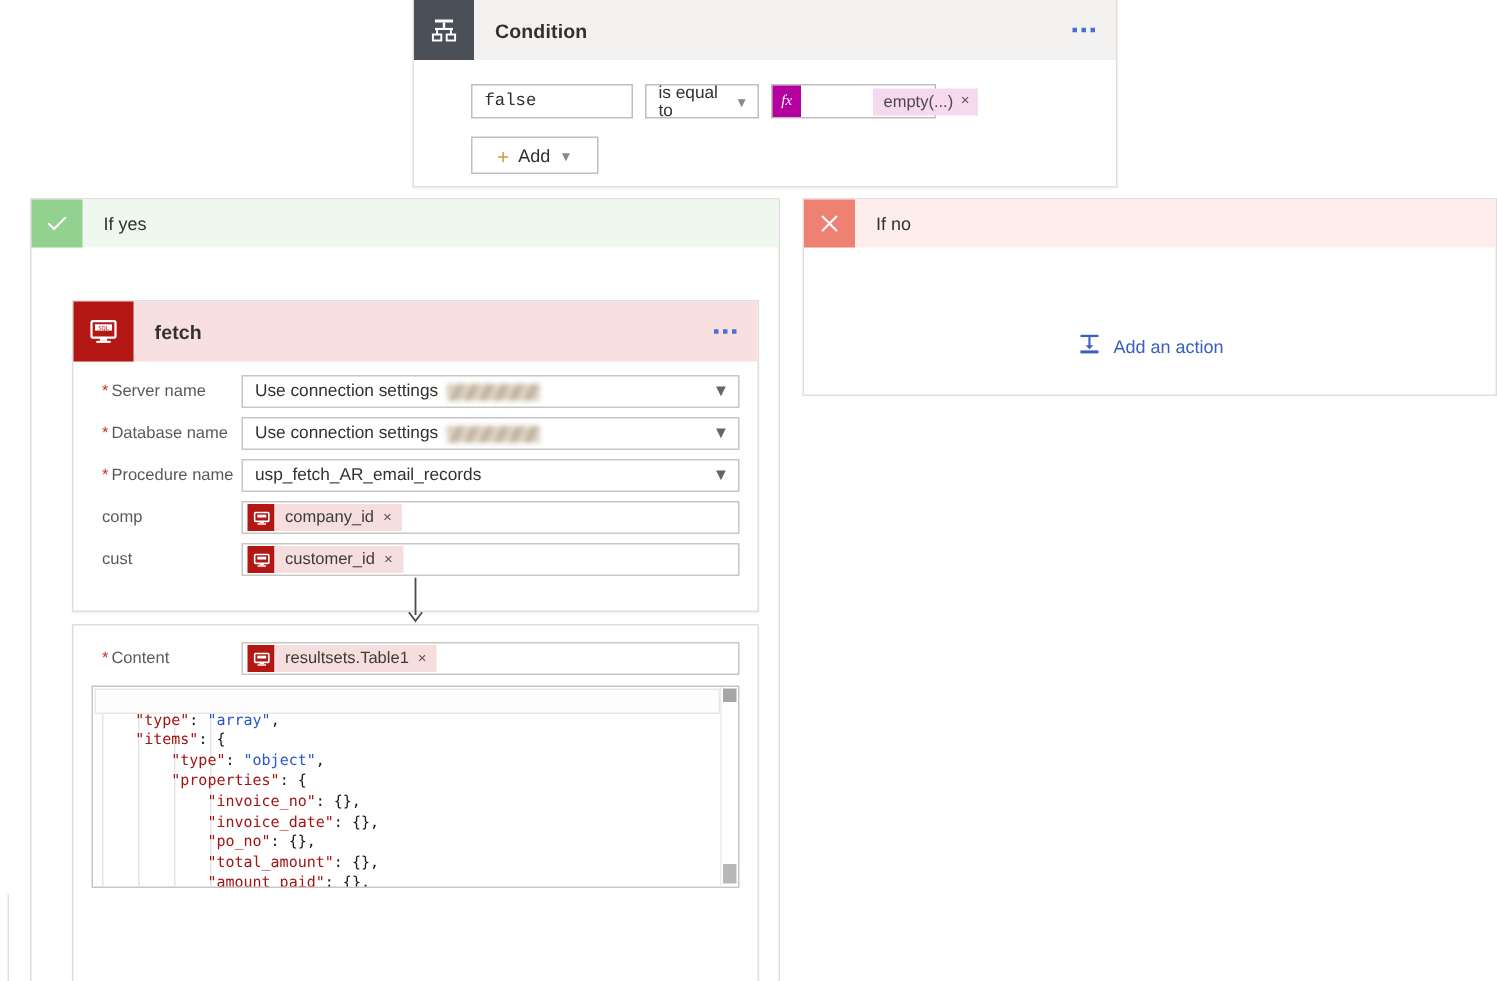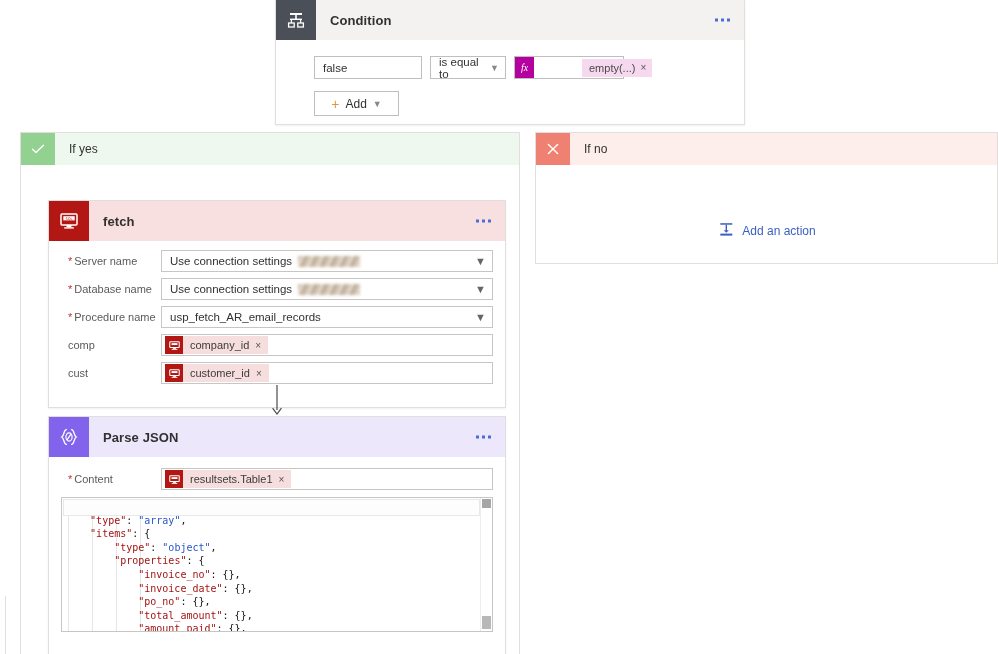--- a/index.html
+++ b/index.html
@@ -93,20 +93,21 @@
     width: 108px;
     height: 23px;
     border: 1px solid #bfbfbf;
     background: #fff;
     display: flex;
     align-items: center;
     padding: 0 8px;
     box-sizing: border-box;
     font-size: 11.5px;
     color: #323130;
+    font-family: Liberation Mono, monospace;
   }
   .cond-select {
     width: 76px;
     height: 23px;
     border: 1px solid #bfbfbf;
     background: #fff;
     display: flex;
     align-items: center;
     justify-content: space-between;
     padding: 0 6px 0 8px;
@@ -579,36 +580,20 @@
   </div>
 
   <div class="arrow">
     <svg width="14" height="31" viewBox="0 0 14 31">
       <path d="M7 0 L7 25" stroke="#4a4a4a" stroke-width="1.2" fill="none"></path>
       <path d="M2.6 23.2 L7 29 L11.4 23.2" stroke="#4a4a4a" stroke-width="1.2" fill="none"></path>
     </svg>
   </div>
 
   <div class="card" id="parse-card">
-    <div class="card-header">
-      <div class="card-icon">
-        <svg width="24" height="24" viewBox="0 0 24 24">
-          <path d="M9.4 4.6 C6.6 4.6 7.4 10.6 4.8 12 C7.4 13.4 6.6 19.4 9.4 19.4" stroke="#ffffff" stroke-width="1.4" fill="none" stroke-linecap="round"></path>
-          <path d="M14.6 4.6 C17.4 4.6 16.6 10.6 19.2 12 C16.6 13.4 17.4 19.4 14.6 19.4" stroke="#ffffff" stroke-width="1.4" fill="none" stroke-linecap="round"></path>
-          <ellipse cx="12" cy="12" rx="3.1" ry="4.1" fill="none" stroke="#ffffff" stroke-width="1.2"></ellipse>
-          <path d="M13.6 9.6 L10.4 14.4" stroke="#ffffff" stroke-width="1.2" stroke-linecap="round"></path>
-        </svg>
-      </div>
-      <div class="card-title">Parse JSON</div>
-      <div class="ellipsis">
-          <i></i>
-          <i></i>
-          <i></i>
-        </div>
-    </div>
 
     <div class="field-row" style="margin-top:8px;">
       <div class="field-label">
         <span class="req">*</span><span>Content</span>
       </div>
       <div class="field-ctl token-ctl">
         <span class="sql-token">
           <span class="sql-token-ico">
             <svg width="13" height="13" viewBox="0 0 22 22">
               <rect x="3" y="4.5" width="16" height="10" rx="1" fill="none" stroke="#ffffff" stroke-width="1.8"></rect>

